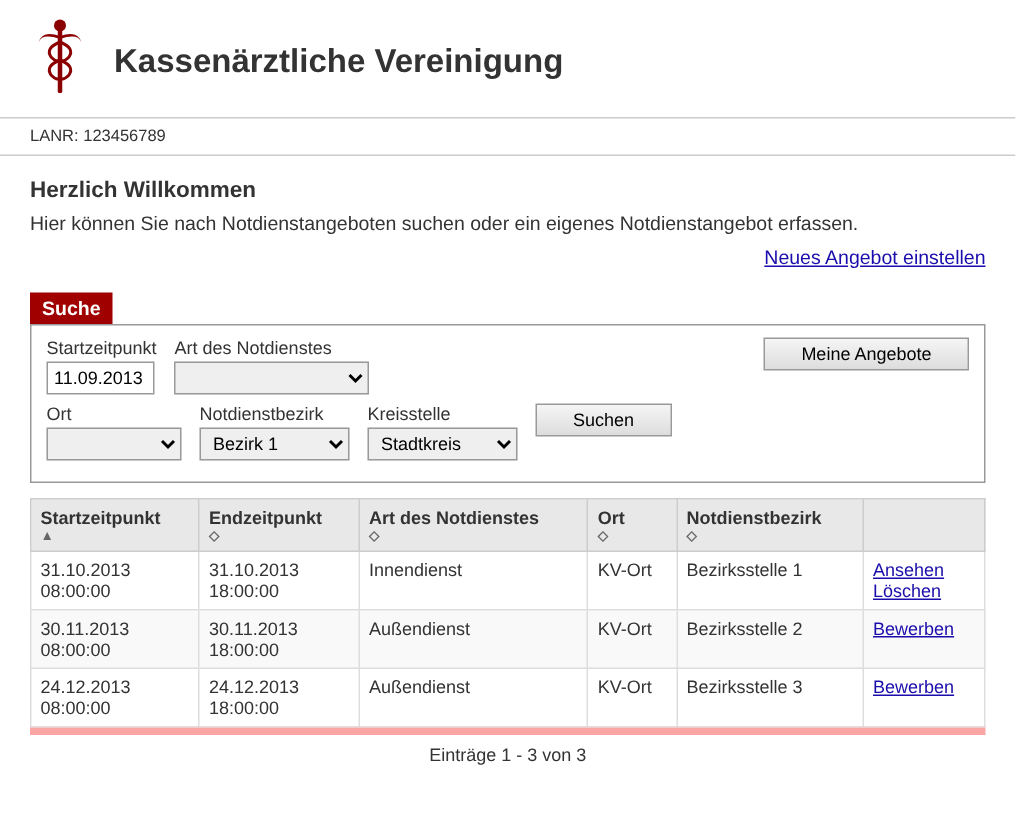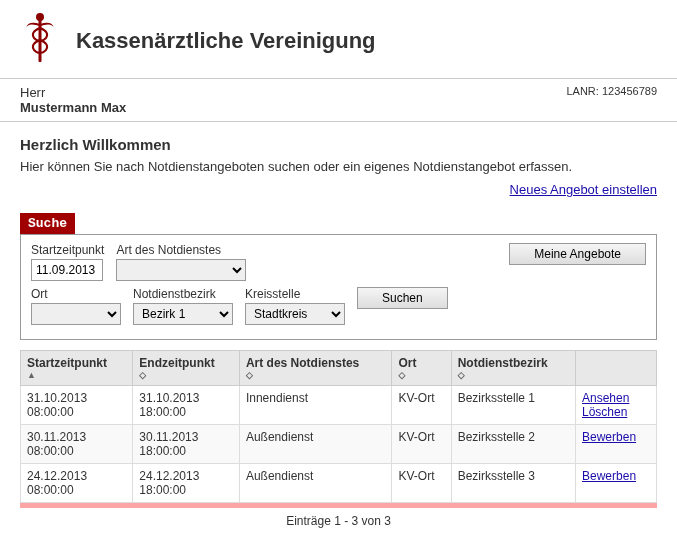--- a/index.html
+++ b/index.html
@@ -76,21 +76,20 @@
       padding: 0 20px 10px 20px;
     }
     .search-header {
       background: #a00000;
       color: #fff;
       font-weight: bold;
       padding: 3px 8px;
       font-size: 13px;
       display: inline-block;
       margin-bottom: 0;
-      font-family: Liberation Mono, monospace;
     }
     .search-box {
       border: 1px solid #999;
       padding: 8px 10px;
     }
     .search-row {
       display: flex;
       align-items: flex-start;
       gap: 12px;
       margin-bottom: 6px;
@@ -221,24 +220,20 @@
 
       <path d="M20 28 Q10 32 14 38 Q18 42 20 40" fill="none" stroke="#8b0000" stroke-width="2"></path>
 
       <path d="M20 28 Q30 32 26 38 Q22 42 20 40" fill="none" stroke="#8b0000" stroke-width="2"></path>
     </svg>
   </div>
   <h1 class="header-title">Kassenärztliche Vereinigung</h1>
 </div>
 
 <div class="user-bar">
-  <div class="user-info">
-    <div>Herr</div>
-    <div class="user-name">Mustermann Max</div>
-  </div>
   <div class="lanr">
     <span>LANR:</span>
     <span>123456789</span>
   </div>
 </div>
 
 <div class="welcome-section">
   <div class="welcome-title">Herzlich Willkommen</div>
   <div class="welcome-text">Hier können Sie nach Notdienstangeboten suchen oder ein eigenes Notdienstangebot erfassen.</div>
   <a class="new-offer-link">Neues Angebot einstellen</a>

